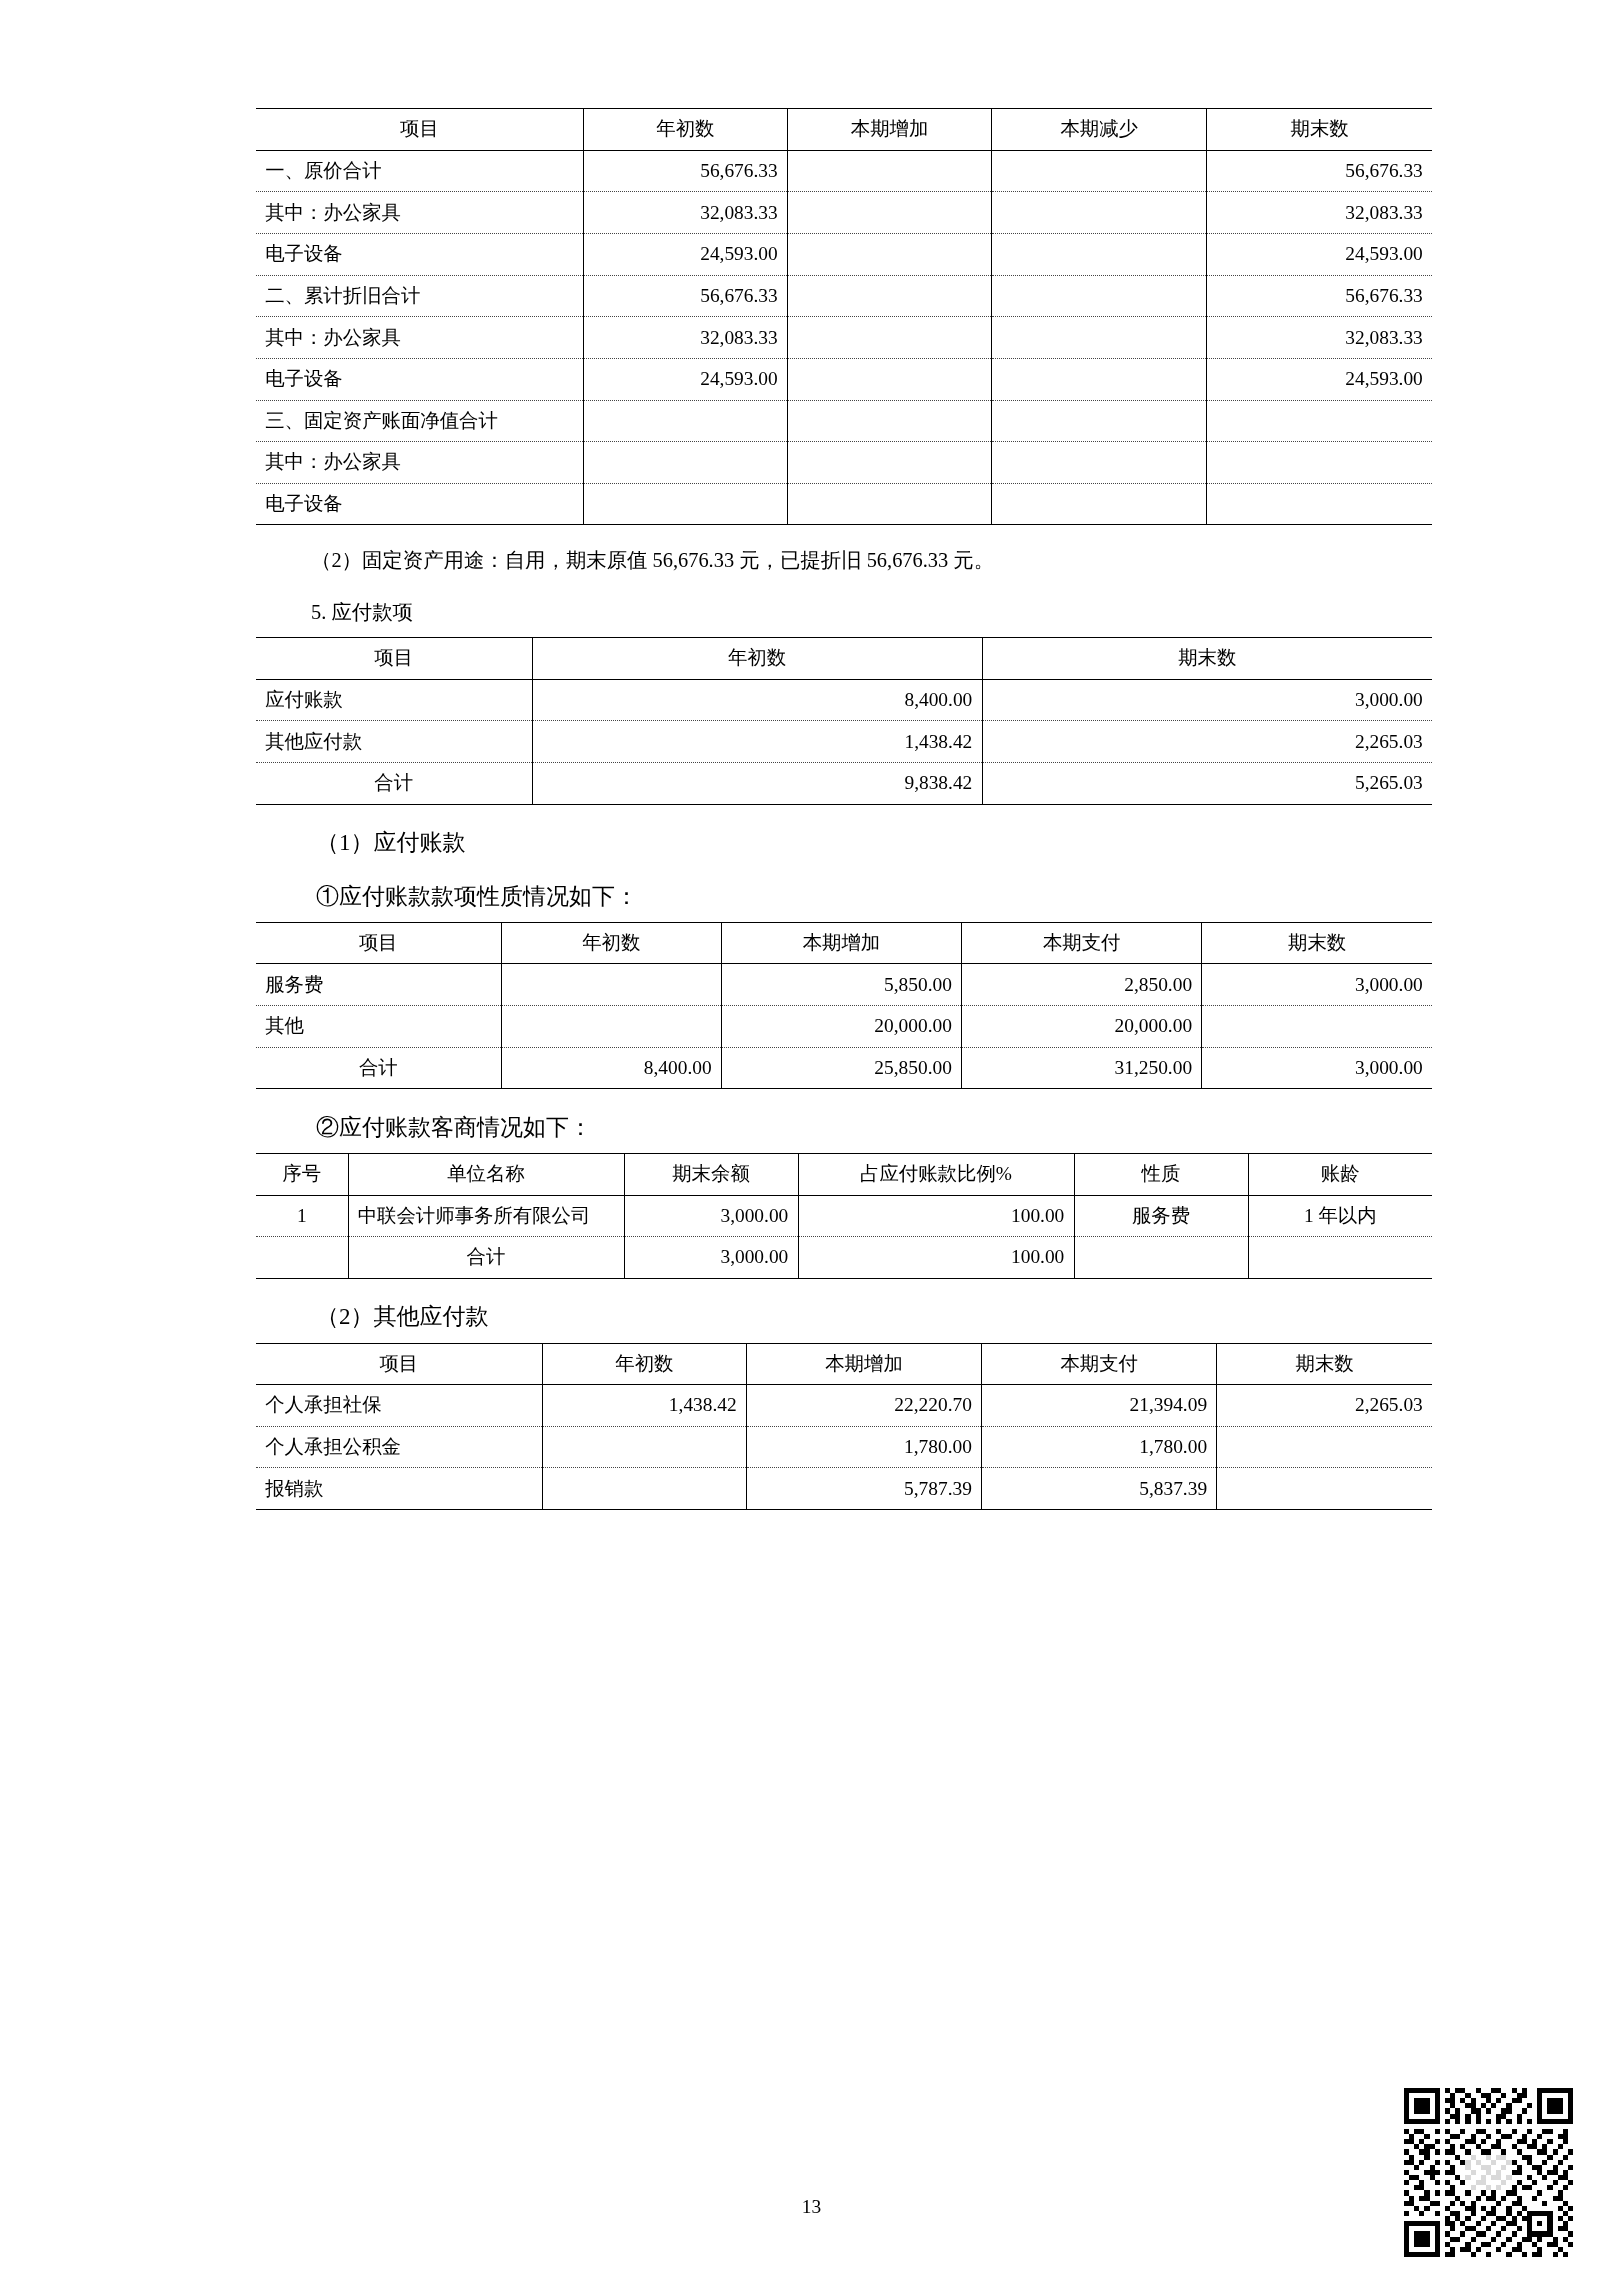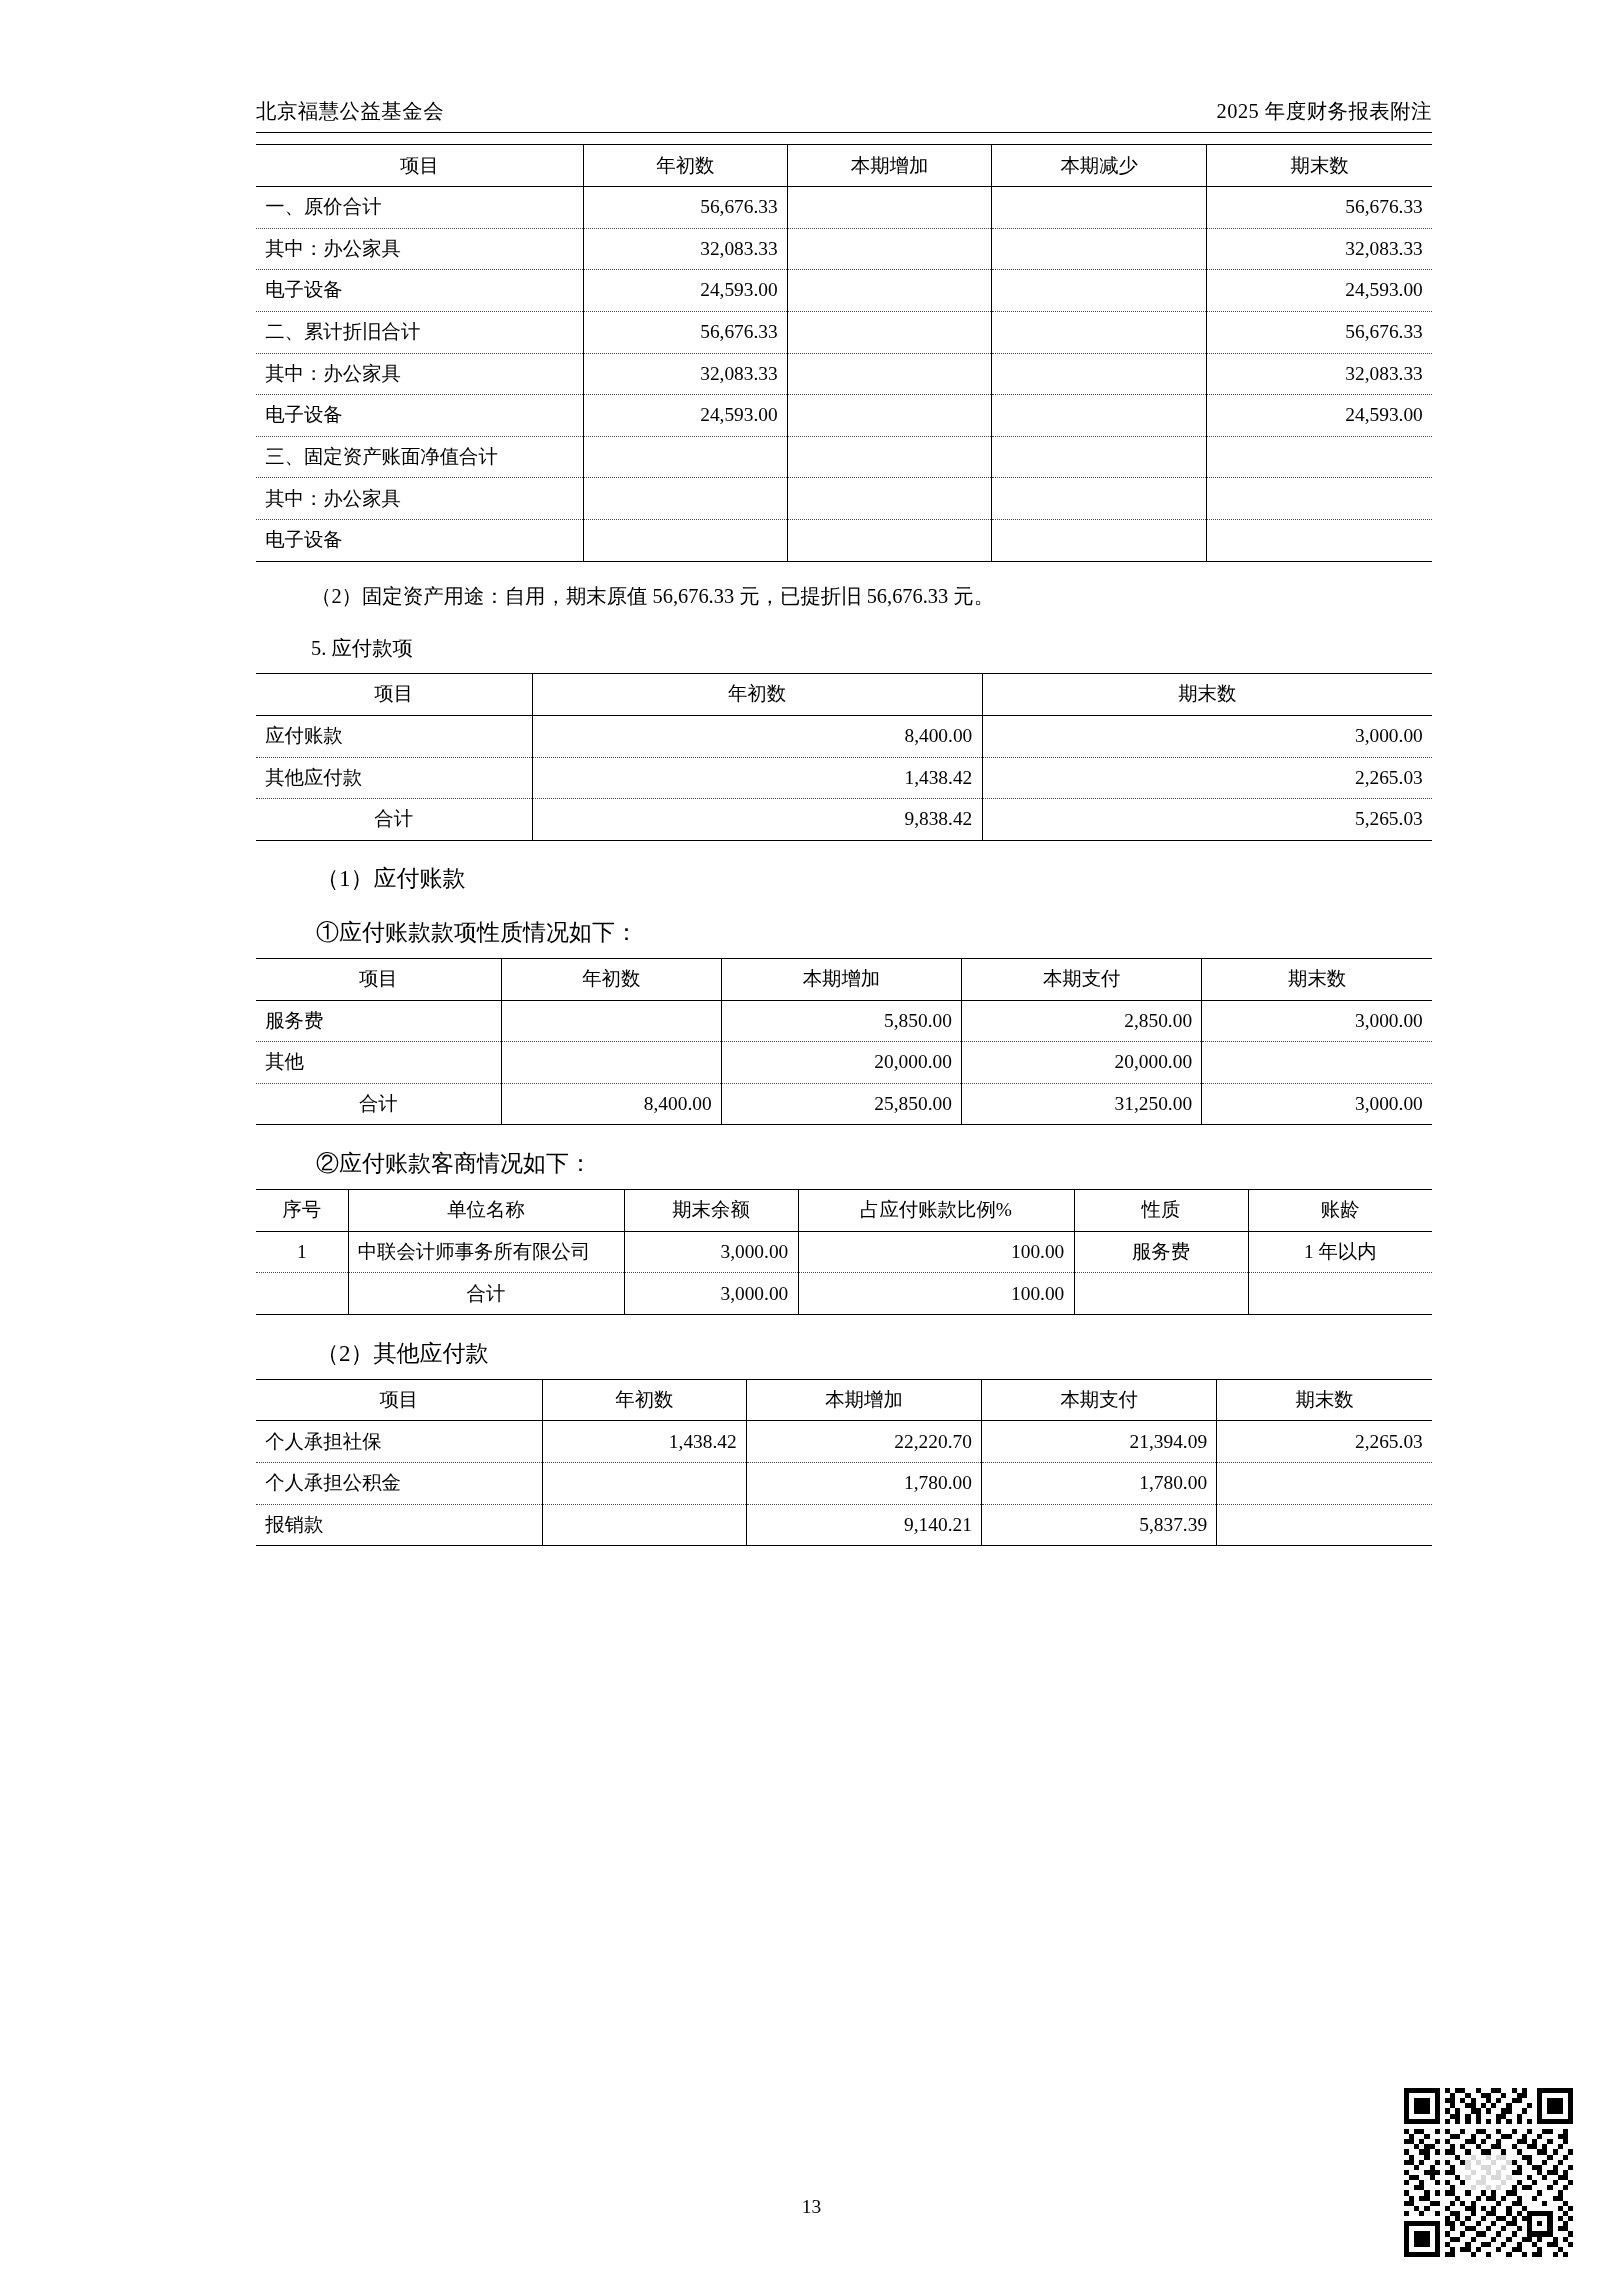--- a/index.html
+++ b/index.html
@@ -107,24 +107,20 @@
   }
   .qr svg { display:block; }
 </style>
 </head>
 <body>
 
 <div class="page">
 
   <div class="content">
 
-    <div class="doc-header">
-      <div class="left">北京福慧公益基金会</div>
-      <div class="right">2025 年度财务报表附注</div>
-    </div>
 
     <div class="spacer-s"></div>
 
     <table class="tbl">
       <colgroup>
         <col style="width:327px">
         <col style="width:204px">
         <col style="width:204px">
         <col style="width:215px">
         <col style="width:225px">
@@ -357,21 +353,21 @@
         <tr>
           <td class="lft">个人承担公积金</td>
           <td class="num vsep-solid"></td>
           <td class="num vsep-solid">1,780.00</td>
           <td class="num vsep-solid">1,780.00</td>
           <td class="num vsep-solid"></td>
         </tr>
         <tr>
           <td class="lft">报销款</td>
           <td class="num vsep-solid"></td>
-          <td class="num vsep-solid">9,140.21</td>
+          <td class="num vsep-solid">5,787.39</td>
           <td class="num vsep-solid">5,837.39</td>
           <td class="num vsep-solid"></td>
         </tr>
       </tbody>
     </table>
 
   </div>
 
   <div class="page-num">13</div>
 

